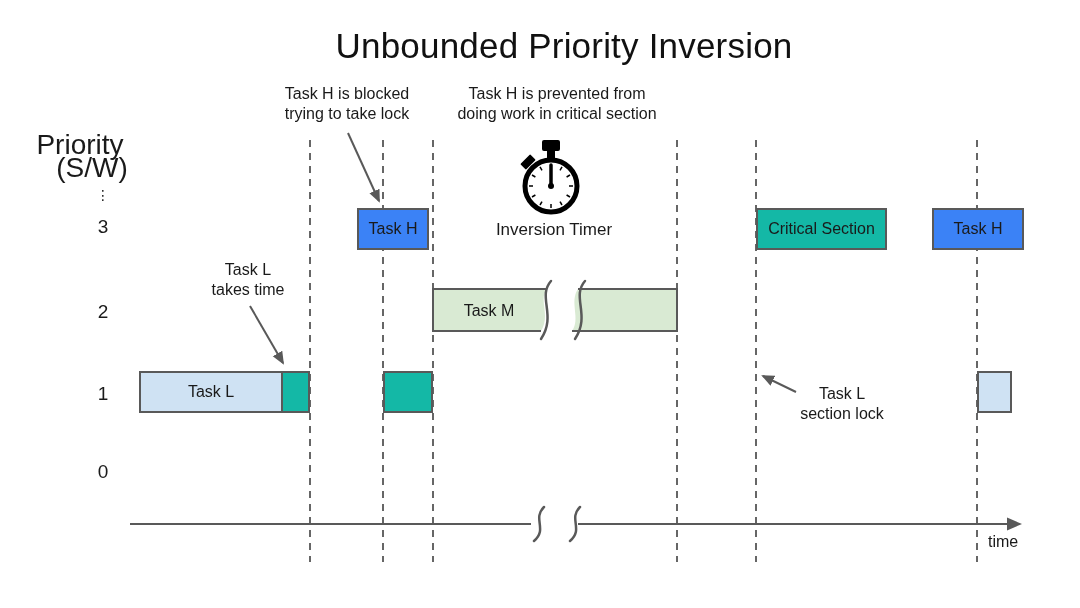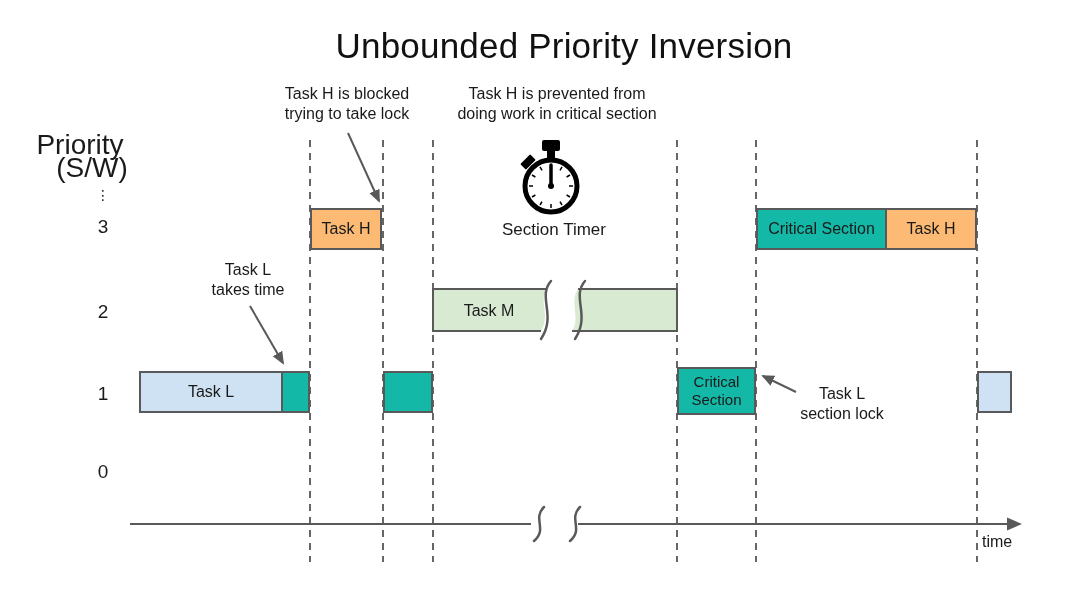--- a/index.html
+++ b/index.html
@@ -17,27 +17,27 @@
   .axis-label{font-size:28px;line-height:22px;}
   .lvl{font-size:19px;width:30px;left:88px;}
   .ellipsis{font-size:14px;line-height:14px;width:30px;left:88px;}
   .box{
     position:absolute;box-sizing:border-box;border:2px solid #595959;
     display:flex;align-items:center;justify-content:center;
     font-size:16px;color:#1a1a1a;
   }
   .fill-blue{background:#cfe2f3;}
   .fill-pink{background:#14b8a6;}
-  .fill-orange{background:#fdba74;}
+  .fill-orange{background:#3b82f6;margin-left:47px;}
   .box-label{
     position:absolute;display:flex;align-items:center;justify-content:center;
     font-size:16px;color:#1a1a1a;
   }
   .cs-small{flex-direction:column;font-size:15px;line-height:18px;}
-  .time-label{font-size:16px;}
+  .time-label{font-size:16px;margin-left:6px;}
   .wd-label{font-size:17px;transform:translateX(-50%);white-space:nowrap;}
 </style>
 </head>
 <body>
 
 <div class="canvas">
 
   <svg class="overlay" width="1080" height="608" viewBox="0 0 1080 608">
     <defs>
       <marker id="arrow" markerUnits="userSpaceOnUse" markerWidth="14" markerHeight="12" refX="11" refY="5.5" orient="auto">
@@ -123,32 +123,28 @@
   </div>
   <div class="txt ann" style="left:248px;top:260px;">
     <div>Task L</div>
     <div>takes time</div>
   </div>
   <div class="txt ann" style="left:842px;top:384px;">
     <div>Task L</div>
     <div>section lock</div>
   </div>
 
-  <div class="txt wd-label" style="left:554px;top:220px;">Section Timer</div>
+  <div class="txt wd-label" style="left:554px;top:220px;">Inversion Timer</div>
 
   <div class="box fill-orange" style="left:310px;top:208px;width:72px;height:42px;">Task H</div>
   <div class="box fill-pink" style="left:756px;top:208px;width:131px;height:42px;">Critical Section</div>
   <div class="box fill-orange" style="left:885px;top:208px;width:92px;height:42px;">Task H</div>
 
   <div class="box-label" style="left:433px;top:289px;width:112px;height:44px;">Task M</div>
 
   <div class="box fill-pink" style="left:281px;top:371px;width:29px;height:42px;"></div>
   <div class="box fill-blue" style="left:139px;top:371px;width:144px;height:42px;">Task L</div>
   <div class="box fill-pink" style="left:383px;top:371px;width:50px;height:42px;"></div>
-  <div class="box fill-pink cs-small" style="left:677px;top:367px;width:79px;height:48px;">
-    <div>Critical</div>
-    <div>Section</div>
-  </div>
   <div class="box fill-blue" style="left:977px;top:371px;width:35px;height:42px;"></div>
 
   <div class="txt time-label" style="left:982px;top:533px;">time</div>
 
 </div>
 
 </body></html>

